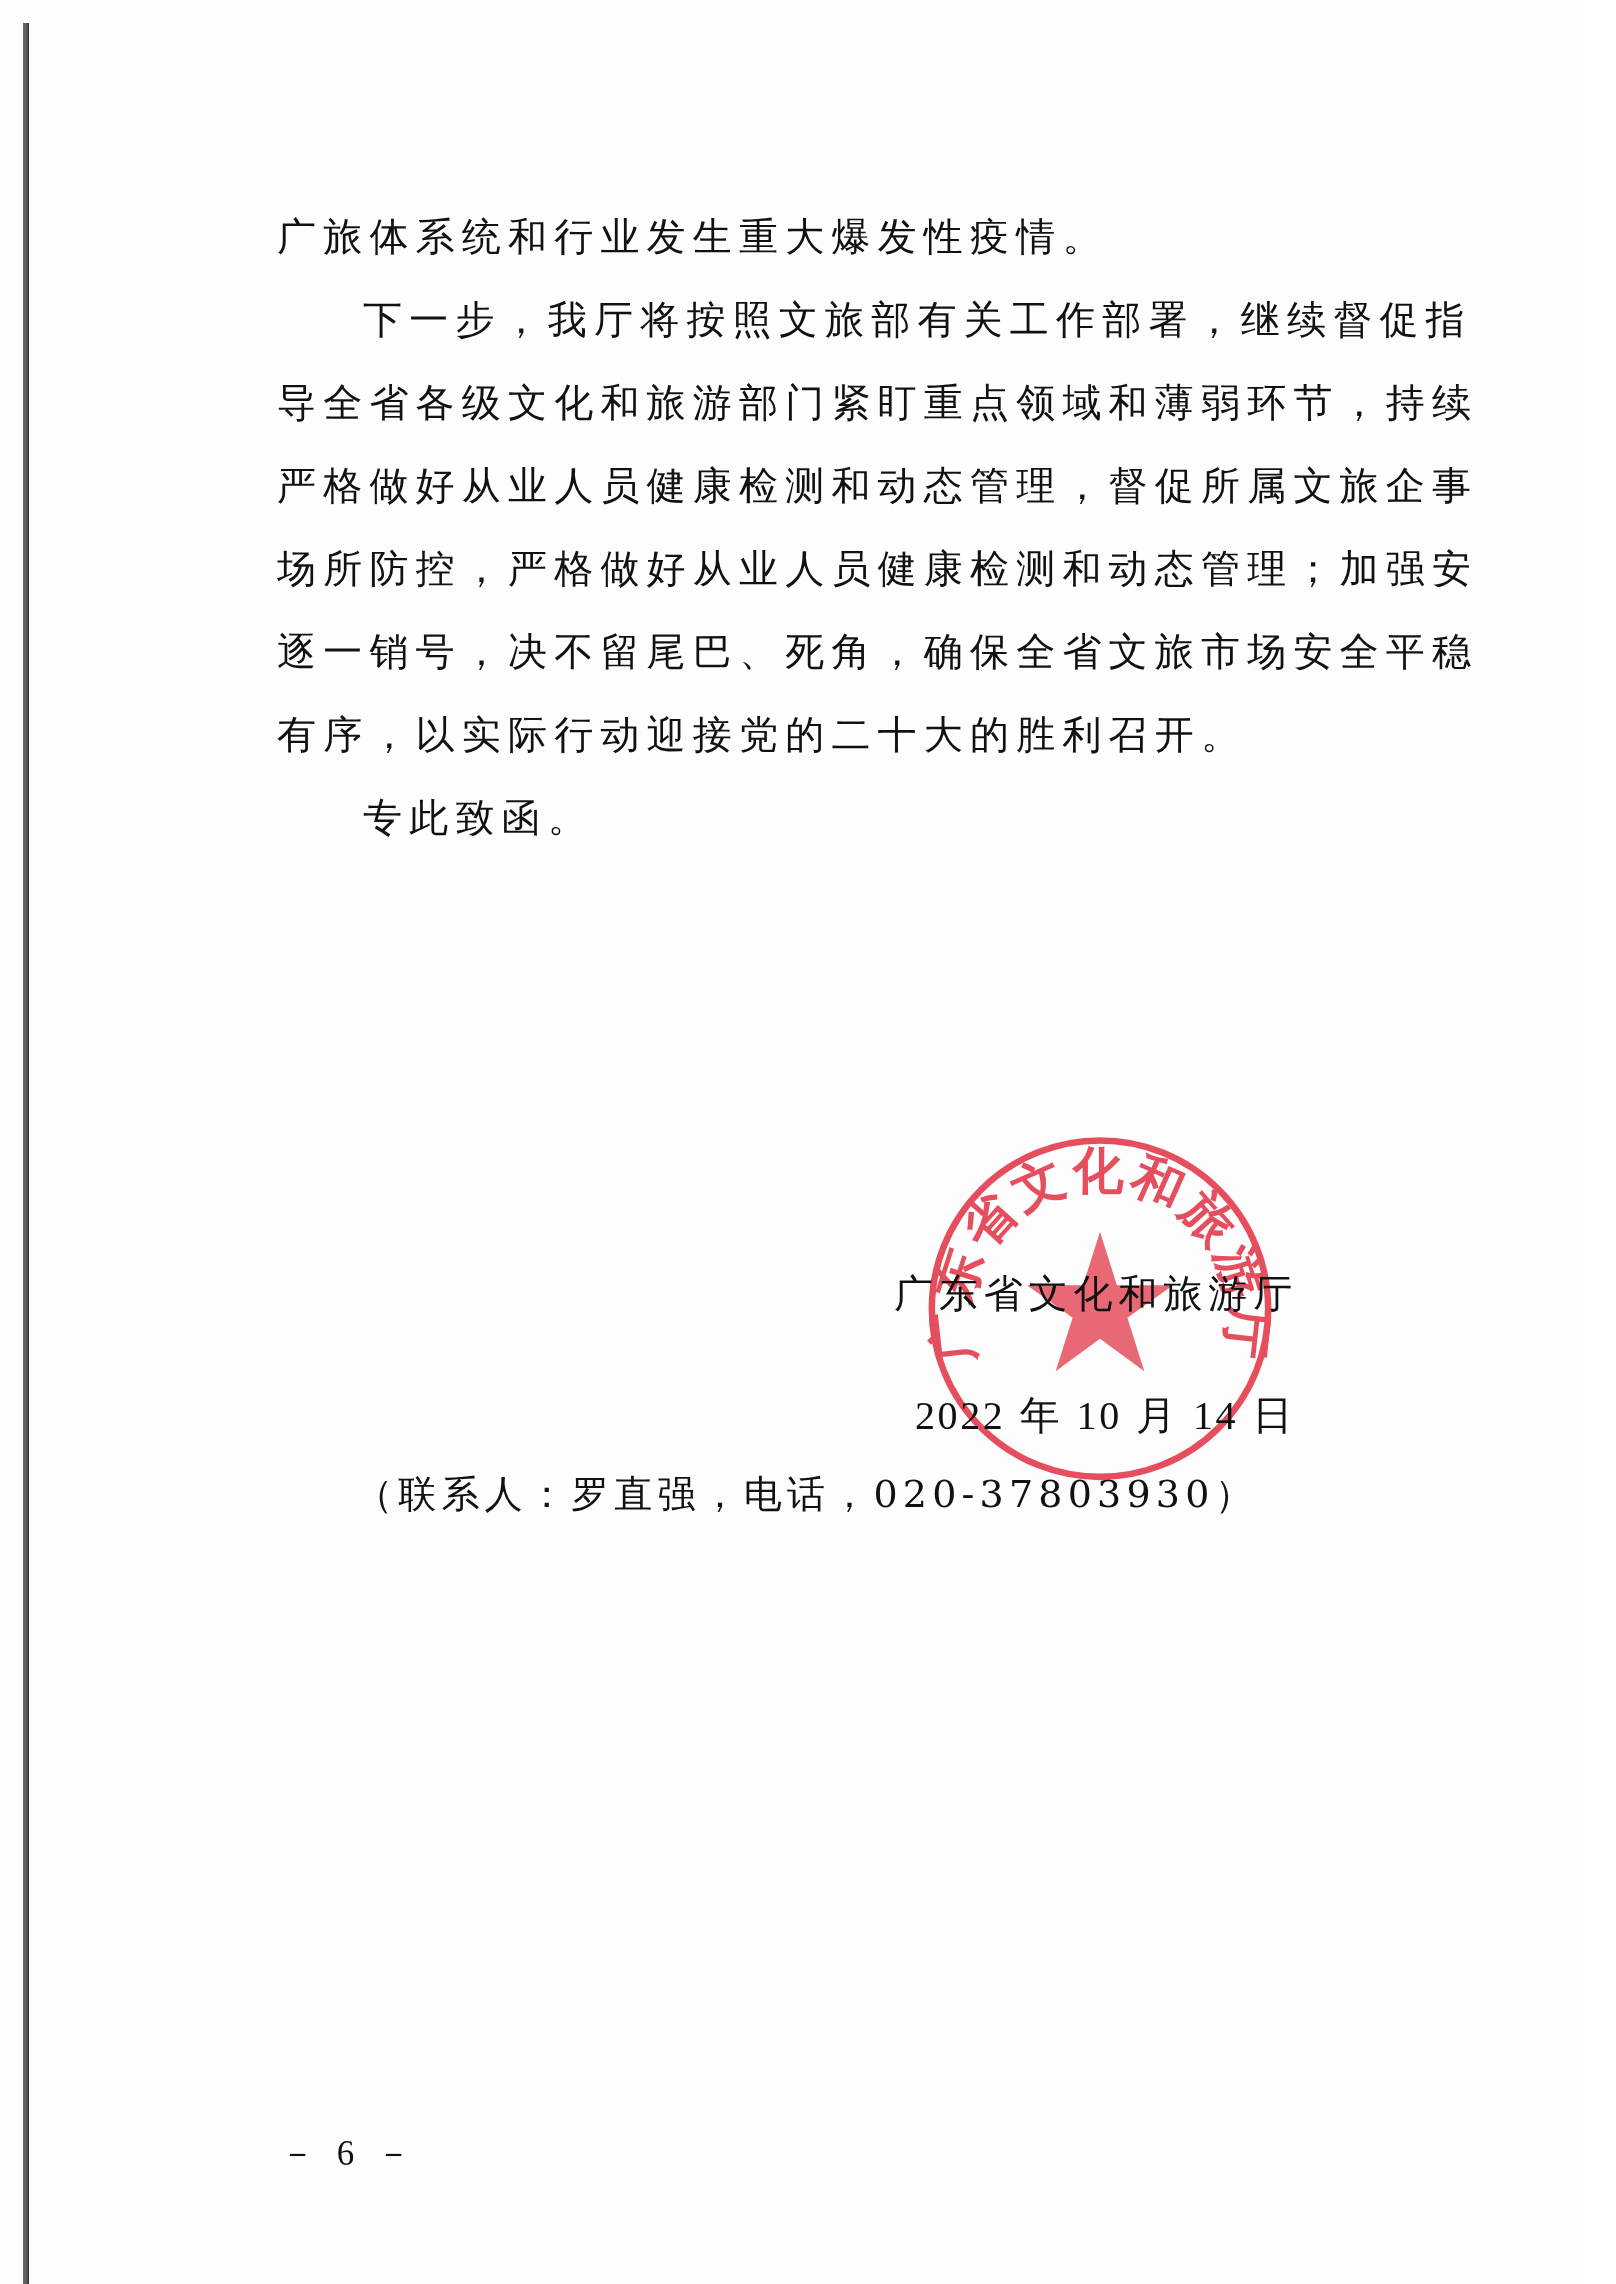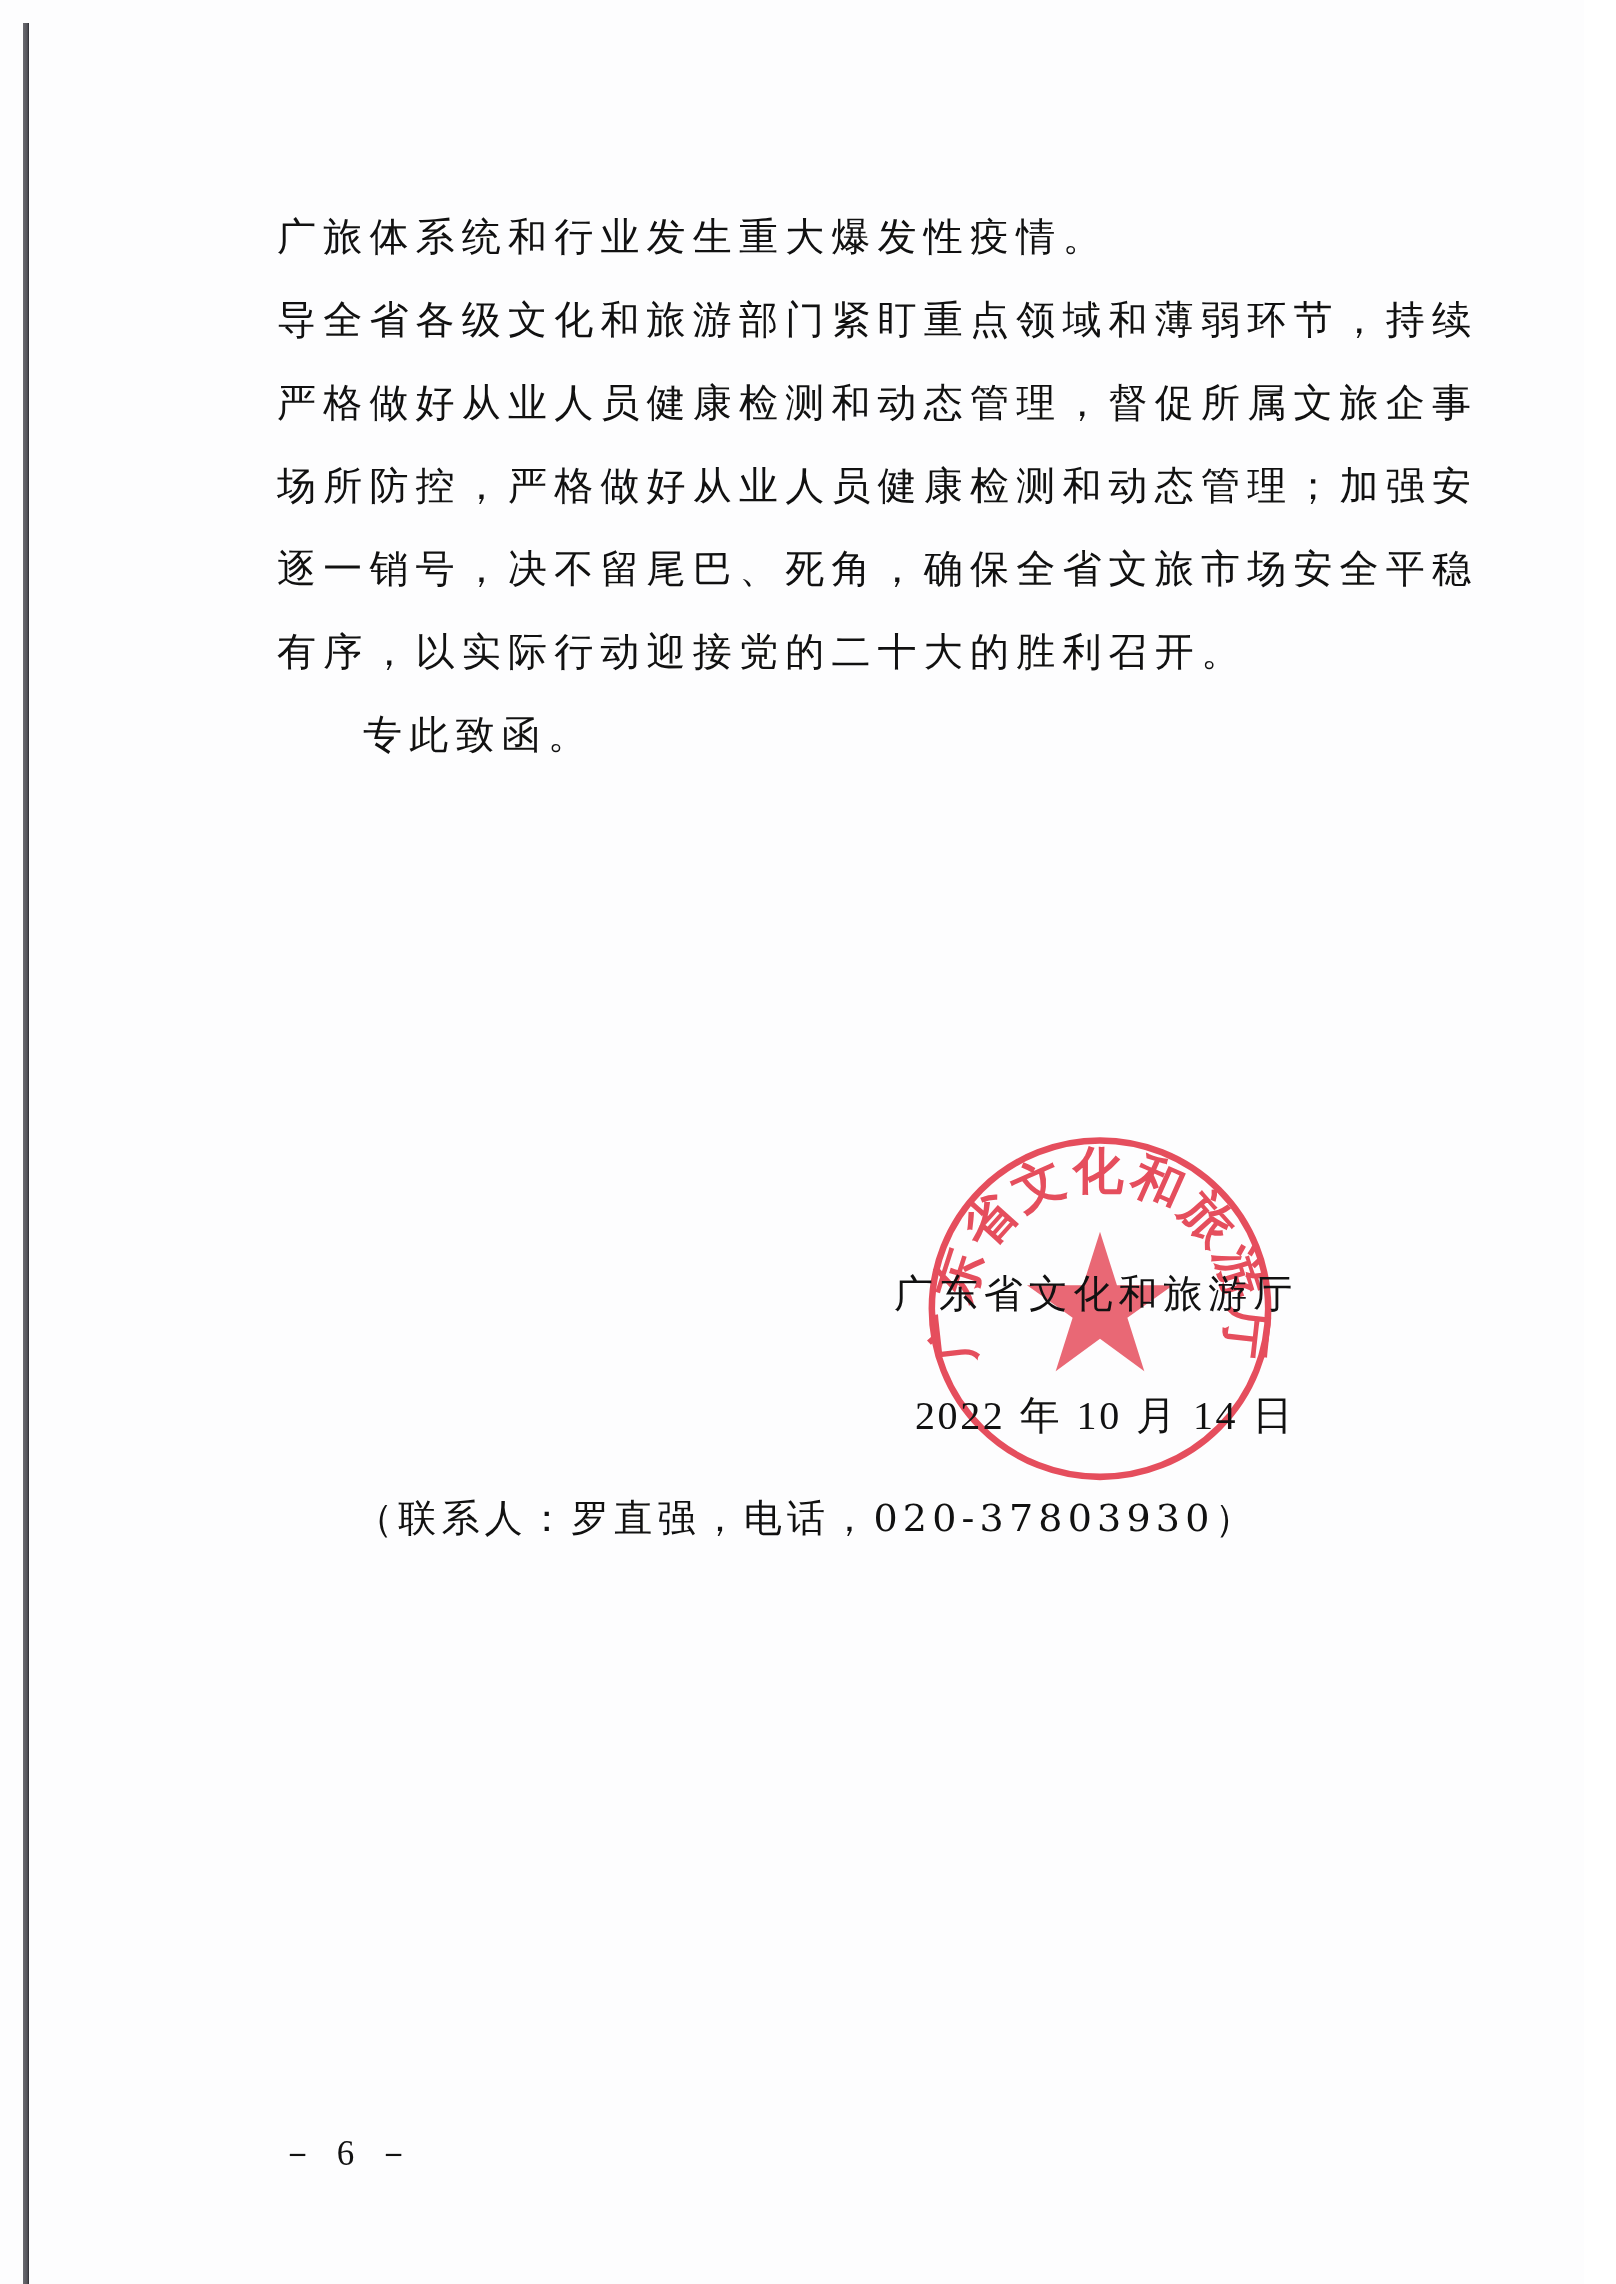--- a/index.html
+++ b/index.html
@@ -28,21 +28,21 @@
   }
   .date {
     position: absolute; left: 915px; top: 1388px;
     font-family: "Liberation Serif", "DejaVu Serif", serif;
     font-size: 40px; color: #111; white-space: nowrap; z-index: 3; letter-spacing: 2.6px;
   }
   .date .sp { display: inline-block; width: 14.3px; }
   .contact {
     position: absolute; left: 355px; top: 1469px;
     font-family: "DejaVu Serif", "Liberation Serif", serif;
-    font-size: 38px; color: #111; white-space: nowrap; z-index: 3; letter-spacing: 5.2px; margin-top: 24px;
+    font-size: 38px; color: #111; white-space: nowrap; z-index: 3; letter-spacing: 5.2px;
   }
   .page-number {
     position: absolute; left: 280px; top: 2130px;
     font-family: "Liberation Serif", "DejaVu Serif", serif;
     font-size: 35px; color: #111; white-space: nowrap; letter-spacing: 6.5px;
   }
   .stamp {
     position: absolute; left: 924px; top: 1134px; width: 352px; height: 352px; z-index: 2;
     opacity: 0.82;
   }
@@ -51,20 +51,21 @@
 <body>
 
 <div class="page">
   <div class="scan-edge"></div>
 
   <div class="body-text">
     <p>
       <span class="line">广旅体系统和行业发生重大爆发性疫情。</span>
     </p>
     <p class="indent">
+      <span class="line">下一步，我厅将按照文旅部有关工作部署，继续督促指</span>
       <span class="line" style="text-indent:0">导全省各级文化和旅游部门紧盯重点领域和薄弱环节，持续</span>
       <span class="line" style="text-indent:0">严格做好从业人员健康检测和动态管理，督促所属文旅企事</span>
       <span class="line" style="text-indent:0">场所防控，严格做好从业人员健康检测和动态管理；加强安</span>
       <span class="line" style="text-indent:0">逐一销号，决不留尾巴、死角，确保全省文旅市场安全平稳</span>
       <span class="line" style="text-indent:0">有序，以实际行动迎接党的二十大的胜利召开。</span>
     </p>
     <p class="indent">
       <span class="line">专此致函。</span>
     </p>
   </div>

